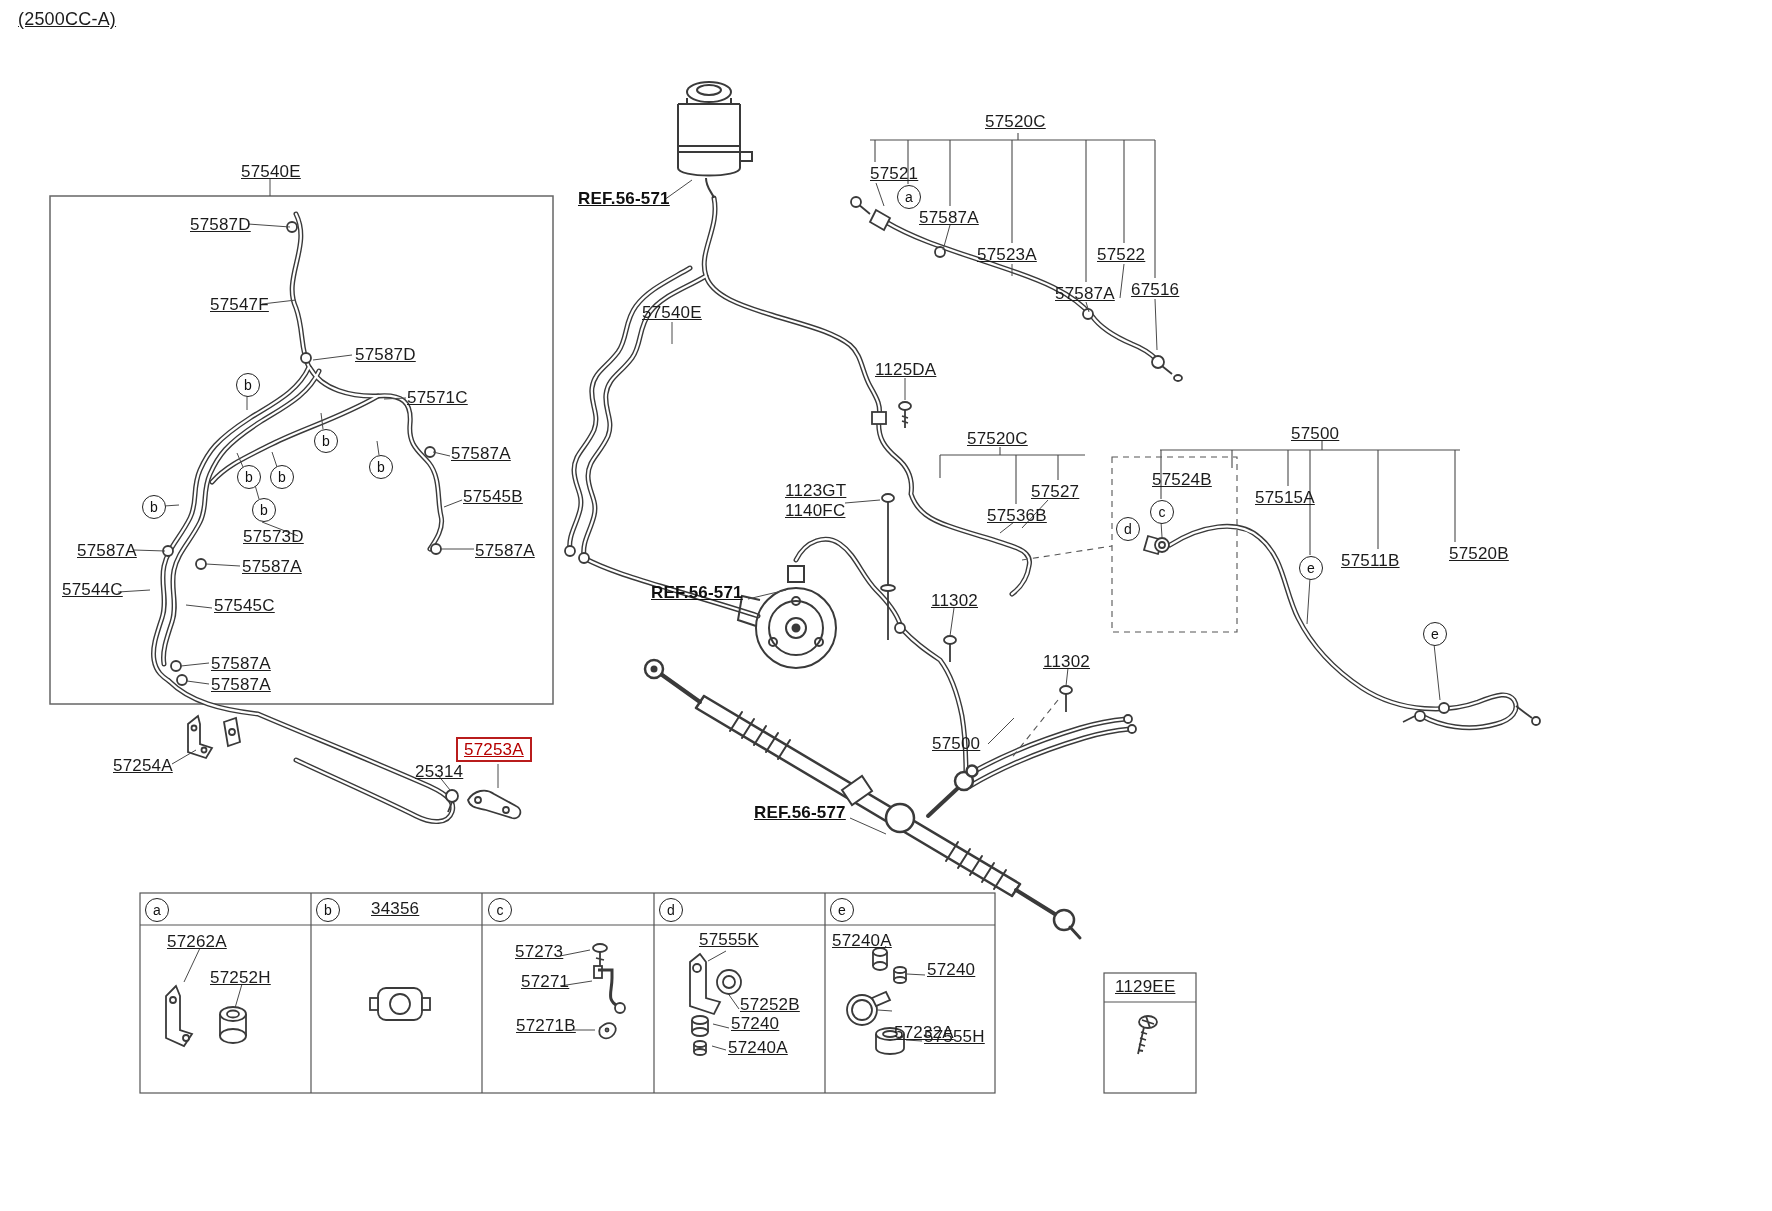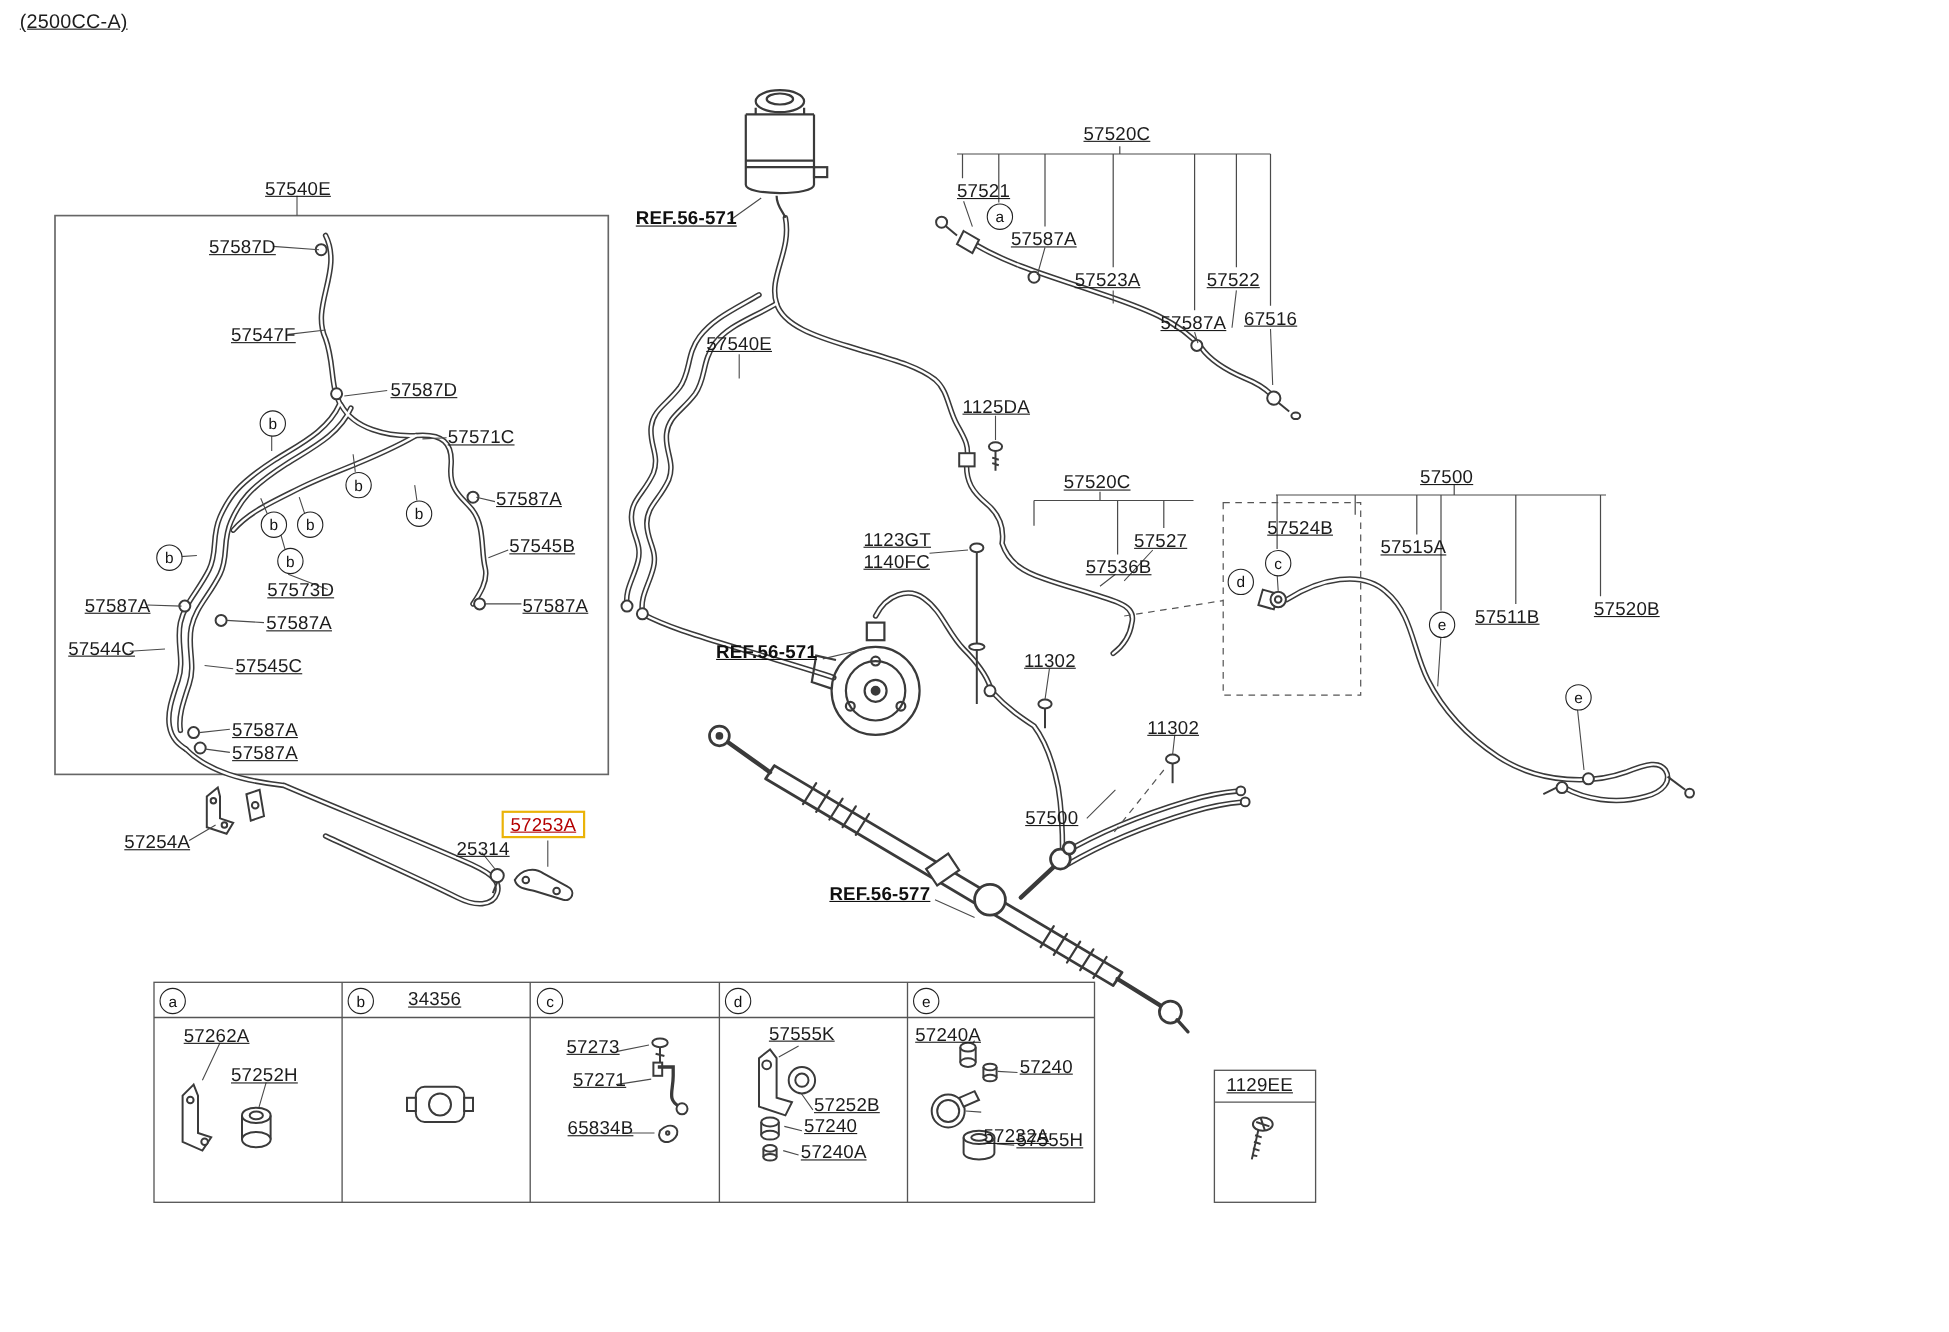--- a/index.html
+++ b/index.html
@@ -2,21 +2,21 @@
 <html><head>
 <meta charset="utf-8">
 <style>
   html,body{margin:0;padding:0;background:#fff;}
   #page{position:relative;width:1772px;height:1211px;background:#fff;overflow:hidden;
         font-family:"Liberation Sans",sans-serif;color:#1c1c1c;}
   #art{position:absolute;left:0;top:0;}
   .lbl{position:absolute;font-size:17px;line-height:19px;white-space:nowrap;letter-spacing:.2px;color:#1c1c1c;text-decoration:underline;}
   .hdr{font-size:18px;}
   .ref{font-weight:bold;text-decoration:underline;color:#101010;}
-  .hl{color:#b50000;border:2px solid #eab308;padding:1px 6px;}
+  .hl{color:#b50000;border:2px solid #b91c1c;padding:1px 6px;}
   .callout{position:absolute;width:22px;height:22px;border:1.6px solid #222;border-radius:50%;
            background:#fff;text-align:center;line-height:22px;font-size:14px;color:#111;}
 </style>
 </head>
 <body>
 
 <div id="page">
 
 <svg id="art" width="1772" height="1211" viewBox="0 0 1772 1211">
   <defs>
@@ -323,21 +323,21 @@
 <div class="callout" style="left:316px;top:898px">b</div>
 <div class="callout" style="left:488px;top:898px">c</div>
 <div class="callout" style="left:659px;top:898px">d</div>
 <div class="callout" style="left:830px;top:898px">e</div>
 <div class="lbl" style="left:371px;top:899px">34356</div>
 
 <div class="lbl" style="left:167px;top:932px">57262A</div>
 <div class="lbl" style="left:210px;top:968px">57252H</div>
 <div class="lbl" style="left:515px;top:942px">57273</div>
 <div class="lbl" style="left:521px;top:972px">57271</div>
-<div class="lbl" style="left:516px;top:1016px">65834B</div>
+<div class="lbl" style="left:516px;top:1016px">57271B</div>
 <div class="lbl" style="left:699px;top:930px">57555K</div>
 <div class="lbl" style="left:740px;top:995px">57252B</div>
 <div class="lbl" style="left:731px;top:1014px">57240</div>
 <div class="lbl" style="left:728px;top:1038px">57240A</div>
 <div class="lbl" style="left:832px;top:931px">57240A</div>
 <div class="lbl" style="left:927px;top:960px">57240</div>
 <div class="lbl" style="left:894px;top:1023px">57232A</div>
 <div class="lbl" style="left:924px;top:1027px">57555H</div>
 <div class="lbl" style="left:1115px;top:977px">1129EE</div>
 

